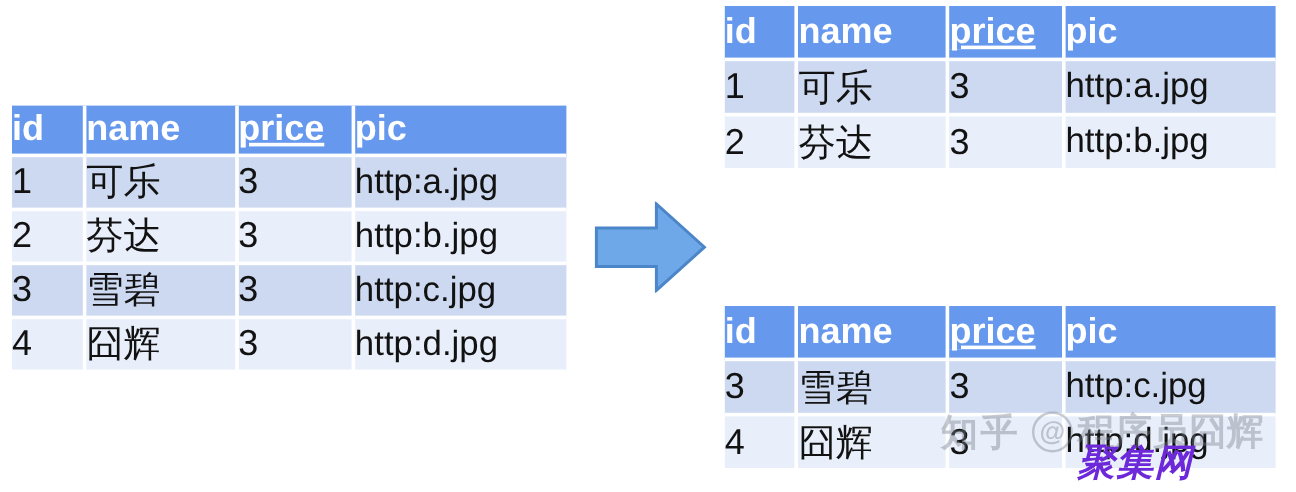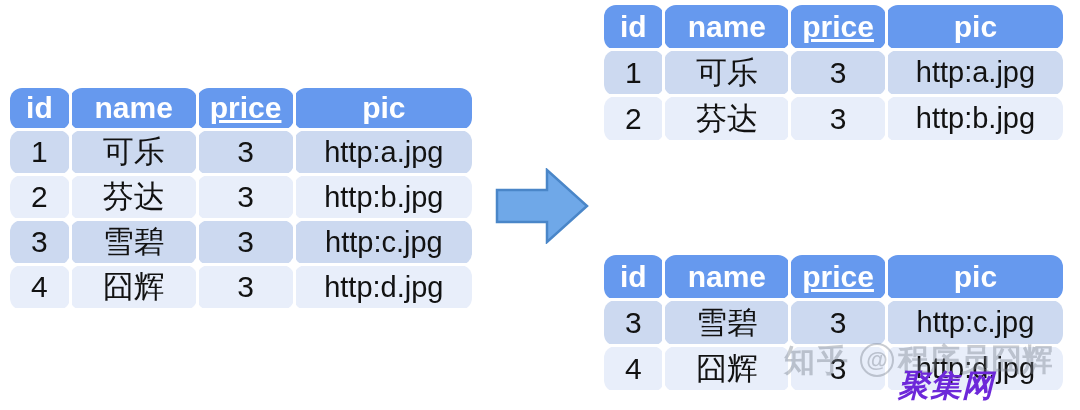--- a/index.html
+++ b/index.html
@@ -28,25 +28,24 @@
   .db-table {
     position: absolute;
     border-collapse: collapse;
     table-layout: fixed;
     background: #ffffff;
   }
   .db-table th,
   .db-table td {
     padding: 0;
     margin: 0;
-    text-align: center;
+    text-align: left;
     vertical-align: middle;
     white-space: nowrap;
     overflow: visible;
-    border-radius: 12px;
   }
   .db-table thead th {
     background: #6699ee;
     color: #ffffff;
     font-weight: bold;
     border-right: 3px solid #ffffff;
     border-bottom: 3px solid #ffffff;
   }
   .db-table thead th:last-child {
     border-right: none;

